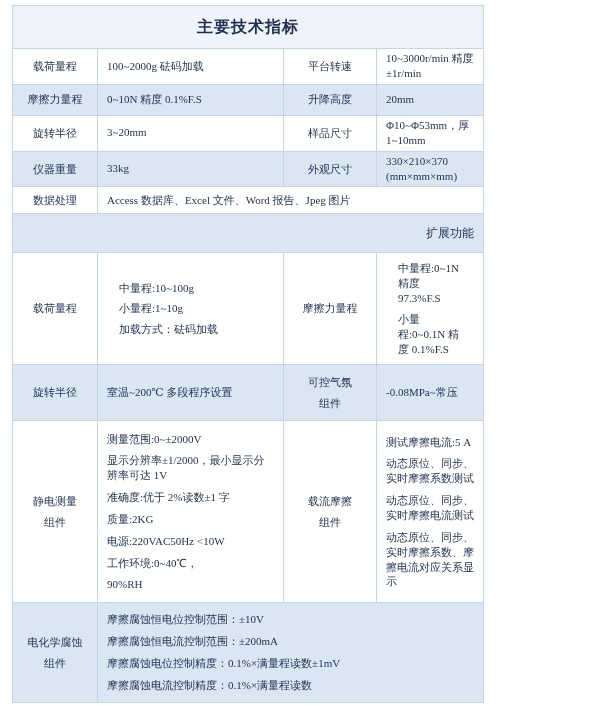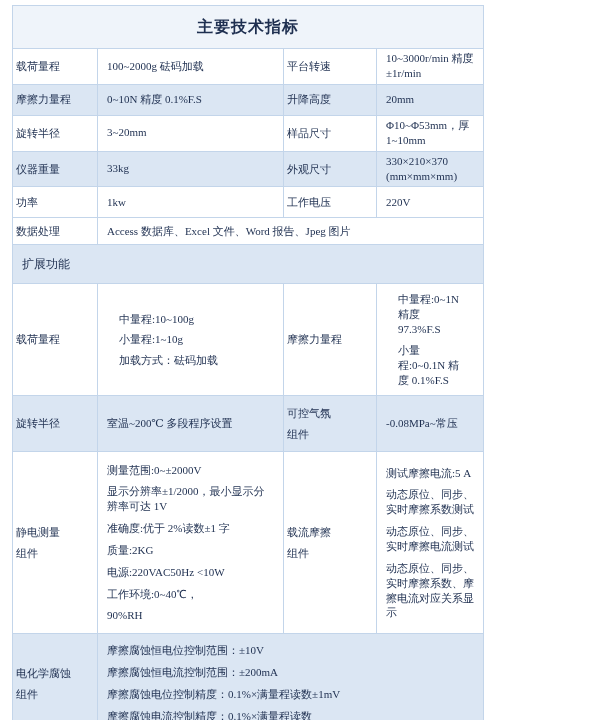--- a/index.html
+++ b/index.html
@@ -3,25 +3,25 @@
 <meta charset="utf-8">
 <style>
   html,body{margin:0;padding:0;background:#ffffff;}
   body{width:600px;height:720px;overflow:hidden;
        font-family:"Liberation Serif","DejaVu Serif",serif;color:#1e2f50;}
   .page{box-sizing:border-box;width:496px;height:720px;padding:5px 12px 6px 12px;background:#ffffff;}
   table.spec{width:100%;border-collapse:collapse;table-layout:fixed;}
   col.c1{width:85px;} col.c2{width:186px;} col.c3{width:93px;} col.c4{width:auto;}
   td{border:1px solid #c3d5ea;font-size:11px;line-height:1.4;
      padding:2px 9px;vertical-align:middle;word-break:break-word;}
-  td.lab{padding:2px 3px;white-space:pre-line;line-height:1.9;}
+  td.lab{text-align:center;padding:2px 3px;white-space:pre-line;line-height:1.9;}
   td.title{background:#eff4fa;text-align:center;font-size:16px;font-weight:600;
            height:38px;letter-spacing:1px;}
   tr.blue td{background:#dbe6f3;}
-  td.hdr{background:#dbe6f3;text-align:left;height:34px;font-size:12px;}
+  td.hdr{background:#dbe6f3;text-align:right;height:34px;font-size:12px;}
   tr.h32{height:31px;}
   tr.h44{height:44px;}
   tr.h28{height:27px;}
   tr.hext1{height:74px;}
   tr.hheat{height:56px;}
   tr.hstat{height:182px;}
   tr.hcorr{height:86px;}
   .p{margin:6px 12px;line-height:1.35;}
   .pw{margin:7px 0;line-height:1.35;font-family:Liberation Serif, serif;}
 </style>
@@ -63,26 +63,20 @@
       <td class="val">Φ10~Φ53mm，厚 1~10mm</td>
     </tr>
 
     <tr class="h32 blue">
       <td class="lab">仪器重量</td>
       <td class="val">33kg</td>
       <td class="lab">外观尺寸</td>
       <td class="val">330×210×370 (mm×mm×mm)</td>
     </tr>
 
-    <tr class="h32">
-      <td class="lab">功率</td>
-      <td class="val">1kw</td>
-      <td class="lab">工作电压</td>
-      <td class="val">220V</td>
-    </tr>
 
 
     <tr class="h28">
       <td class="lab">数据处理</td>
       <td class="val" colspan="3">Access 数据库、Excel 文件、Word 报告、Jpeg 图片</td>
     </tr>
 
     <tr>
       <td colspan="4" class="hdr">扩展功能</td>
     </tr>

